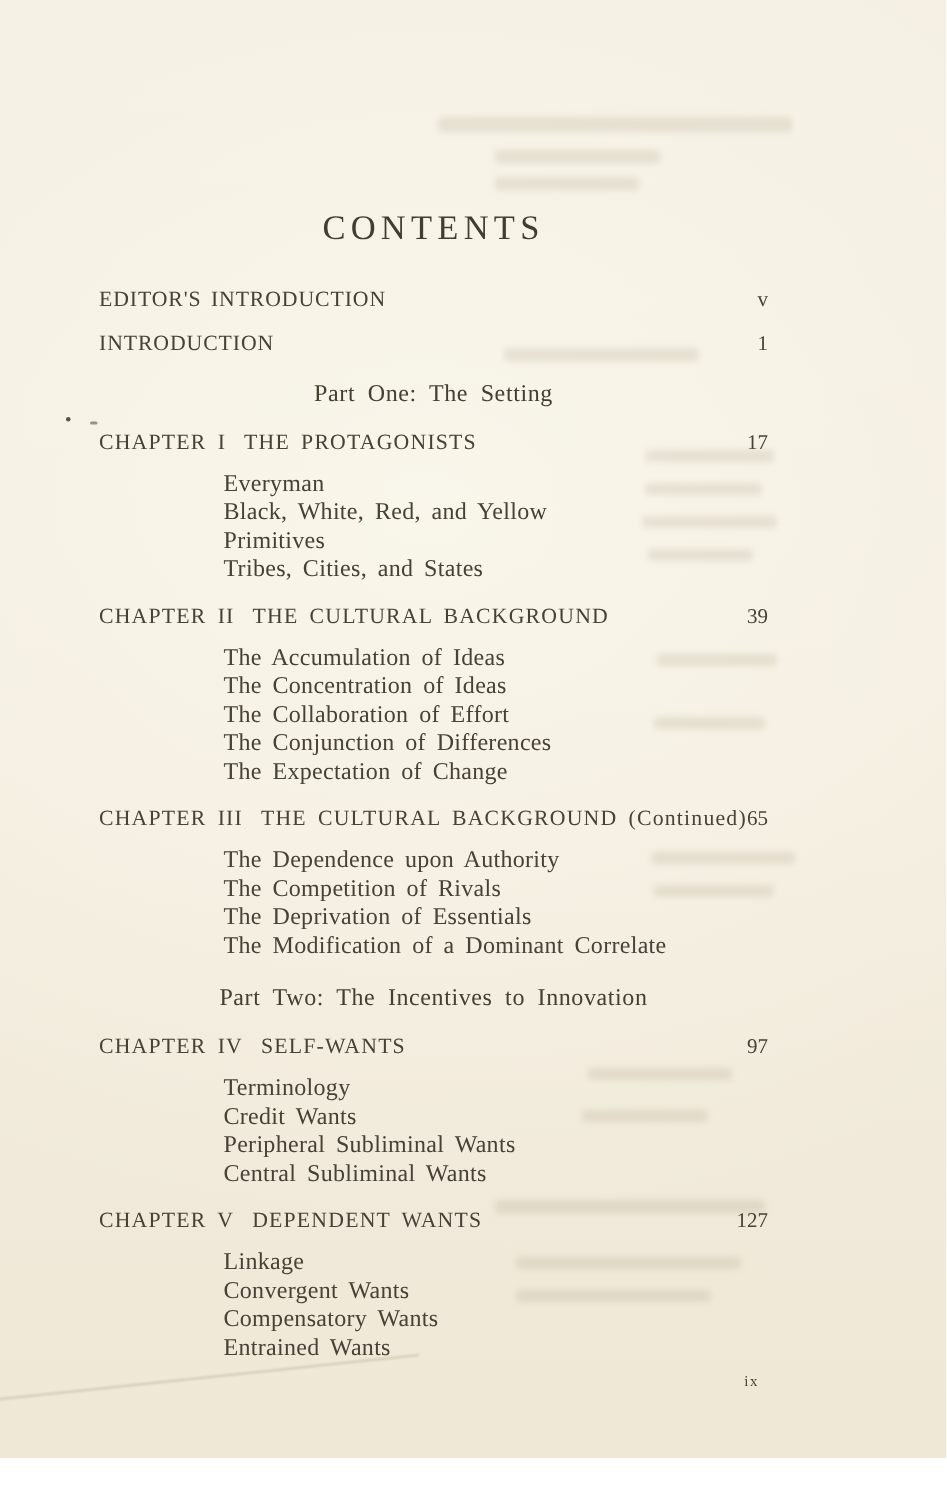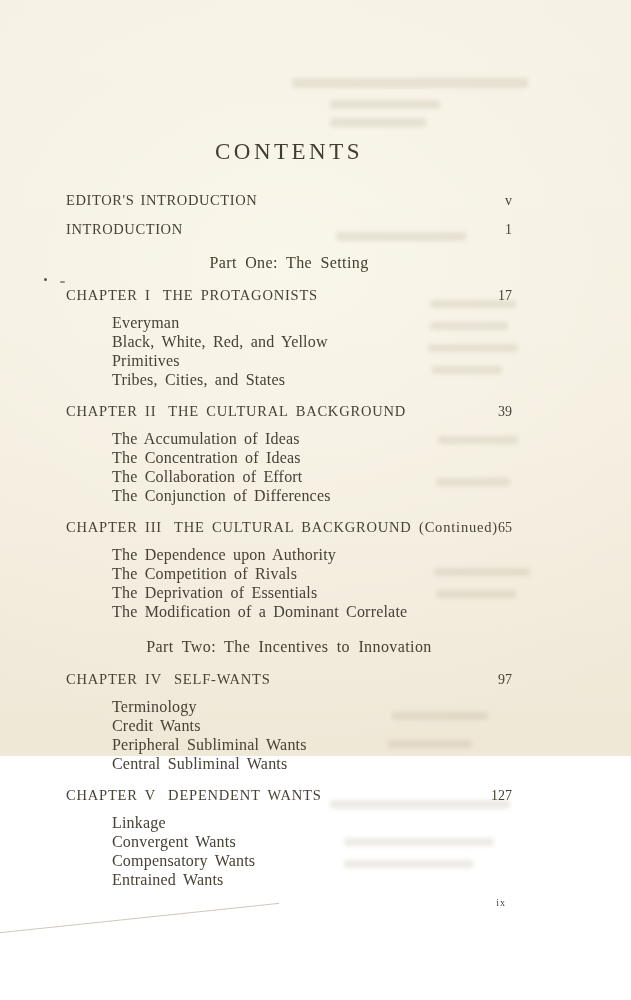--- a/index.html
+++ b/index.html
@@ -3,21 +3,21 @@
 <meta charset="utf-8">
 <style>
   html, body { margin: 0; padding: 0; }
   body {
     width: 631px; height: 1000px;
     font-family: "Liberation Serif", serif;
     overflow: hidden;
   }
   .page {
     position: relative;
-    width: 631px; height: 756px;
+    width: 631px; height: 972px;
     background:
       radial-gradient(ellipse 900px 700px at 45% 35%, rgba(255,253,244,0.55), rgba(0,0,0,0) 70%),
       linear-gradient(180deg, #f4efe2 0%, #f2ecdd 55%, #efe8d7 100%);
     color: #474136;
   }
   .content {
     position: absolute;
     left: 66px; top: 0;
     width: 446px;
   }
@@ -64,21 +64,21 @@
   }
   .chap-title { margin-left: 12px; text-align: right; }
   .sections {
     list-style: none;
     margin: 9px 0 0 0;
     padding: 0 0 0 46px;
     font-size: 16px;
     word-spacing: 3px;
     letter-spacing: 0.2px;
   }
-  .sections li { line-height: 19px; }
+  .sections li { line-height: 19px; margin-left: 37px; }
   .folio {
     margin-top: 8px;
     text-align: right;
     font-size: 10px;
     letter-spacing: 1px;
     color: #4a4437;
     
     transform: translateX(-6px);
   }
   
@@ -170,20 +170,21 @@
         <span>
           <span>CHAPTER II</span><span class="chap-title">THE CULTURAL BACKGROUND</span>
         </span>
         <span class="pageno">39</span>
       </div>
       <ul class="sections">
         <li>The Accumulation of Ideas</li>
         <li>The Concentration of Ideas</li>
         <li>The Collaboration of Effort</li>
         <li>The Conjunction of Differences</li>
+        <li>The Expectation of Change</li>
       </ul>
     </section>
 
     <section class="chapter">
       <div class="row chap-row">
         <span>
           <span>CHAPTER III</span><span class="chap-title">THE CULTURAL BACKGROUND (Continued)</span>
         </span>
         <span class="pageno">65</span>
       </div>

